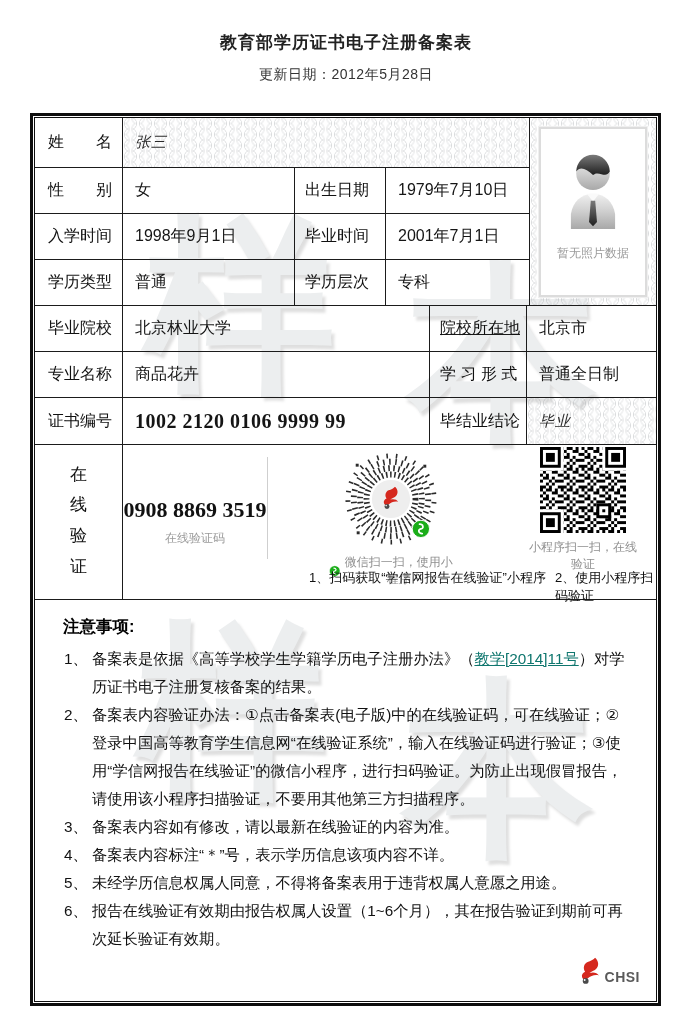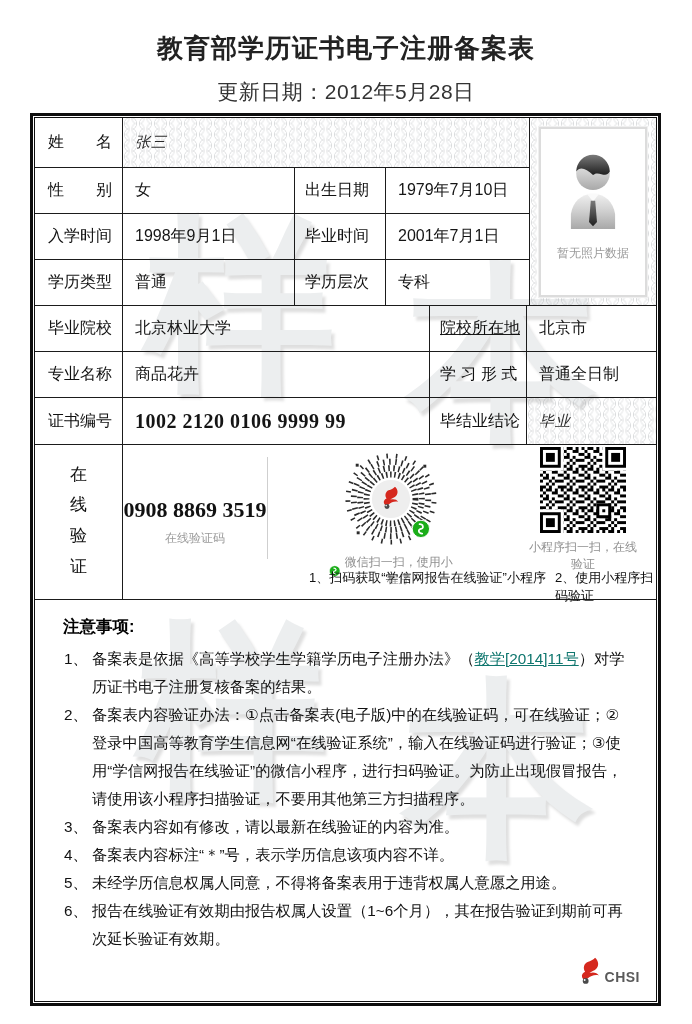--- a/index.html
+++ b/index.html
@@ -5,24 +5,24 @@
   html,body{margin:0;padding:0;}
   body{
     width:692px;height:1024px;position:relative;overflow:hidden;
     background:#fff;color:#1a1a1a;
     font-family:"Liberation Sans","DejaVu Sans",sans-serif;
     -webkit-font-smoothing:antialiased;
   }
   
   .hd-title{
     margin:0;padding-top:31px;text-align:center;
-    font-size:26px;font-weight:700;letter-spacing:1px;color:#222;
+    font-size:17px;font-weight:700;letter-spacing:1px;color:#222;
   }
   .hd-update{
-    margin-top:12px;text-align:center;font-size:21px;color:#333;letter-spacing:.5px;
+    margin-top:12px;text-align:center;font-size:14px;color:#333;letter-spacing:.5px;
   }
   
   .doc-frame{
     position:absolute;left:30px;top:113px;width:625px;height:887px;
     border:3px solid #0e0e0e;background:#fff;
   }
   .doc-inner{
     position:absolute;inset:1px;border:1px solid #0e0e0e;overflow:hidden;
   }
   

